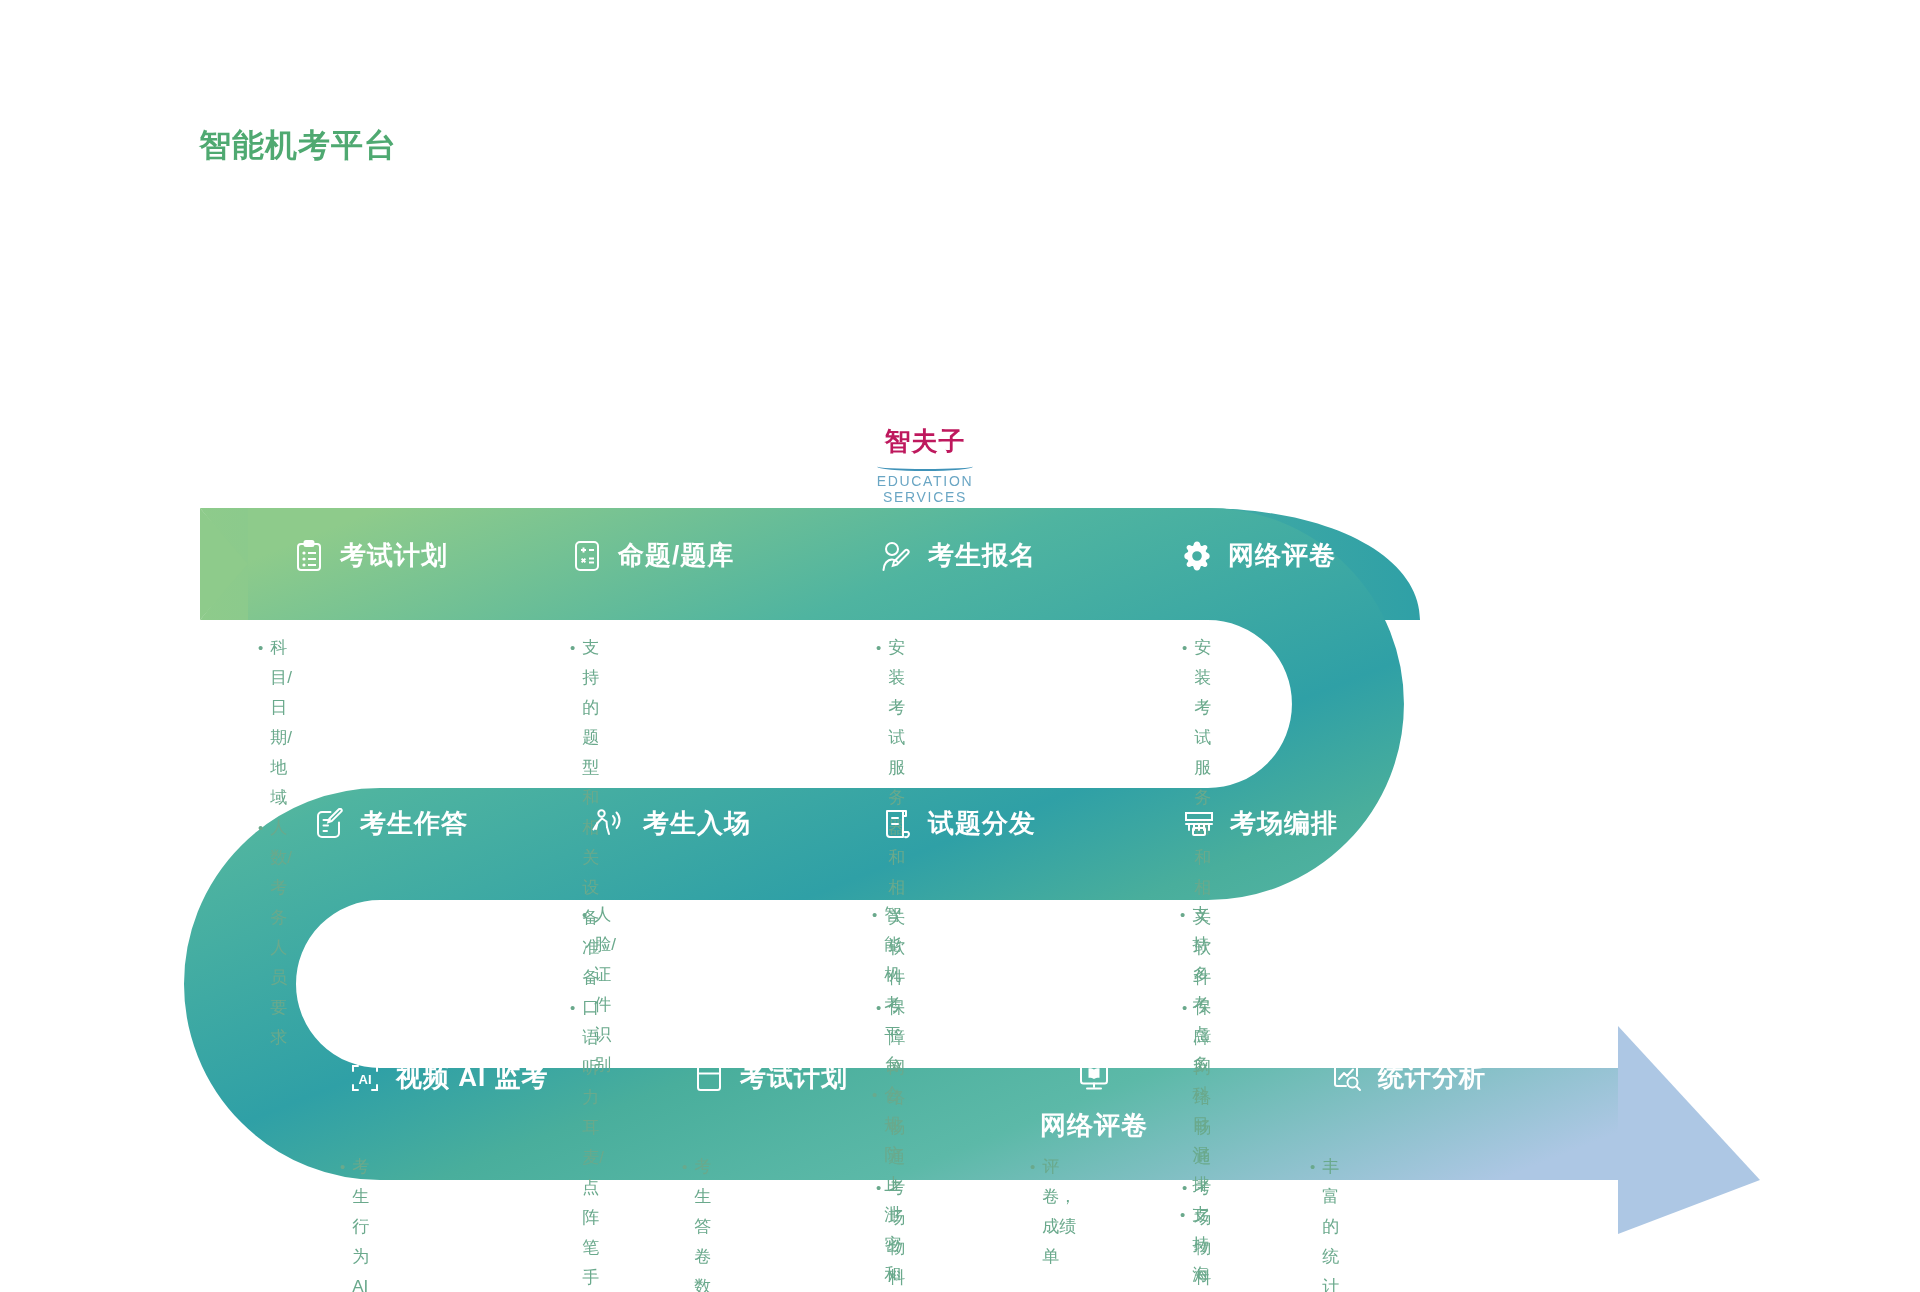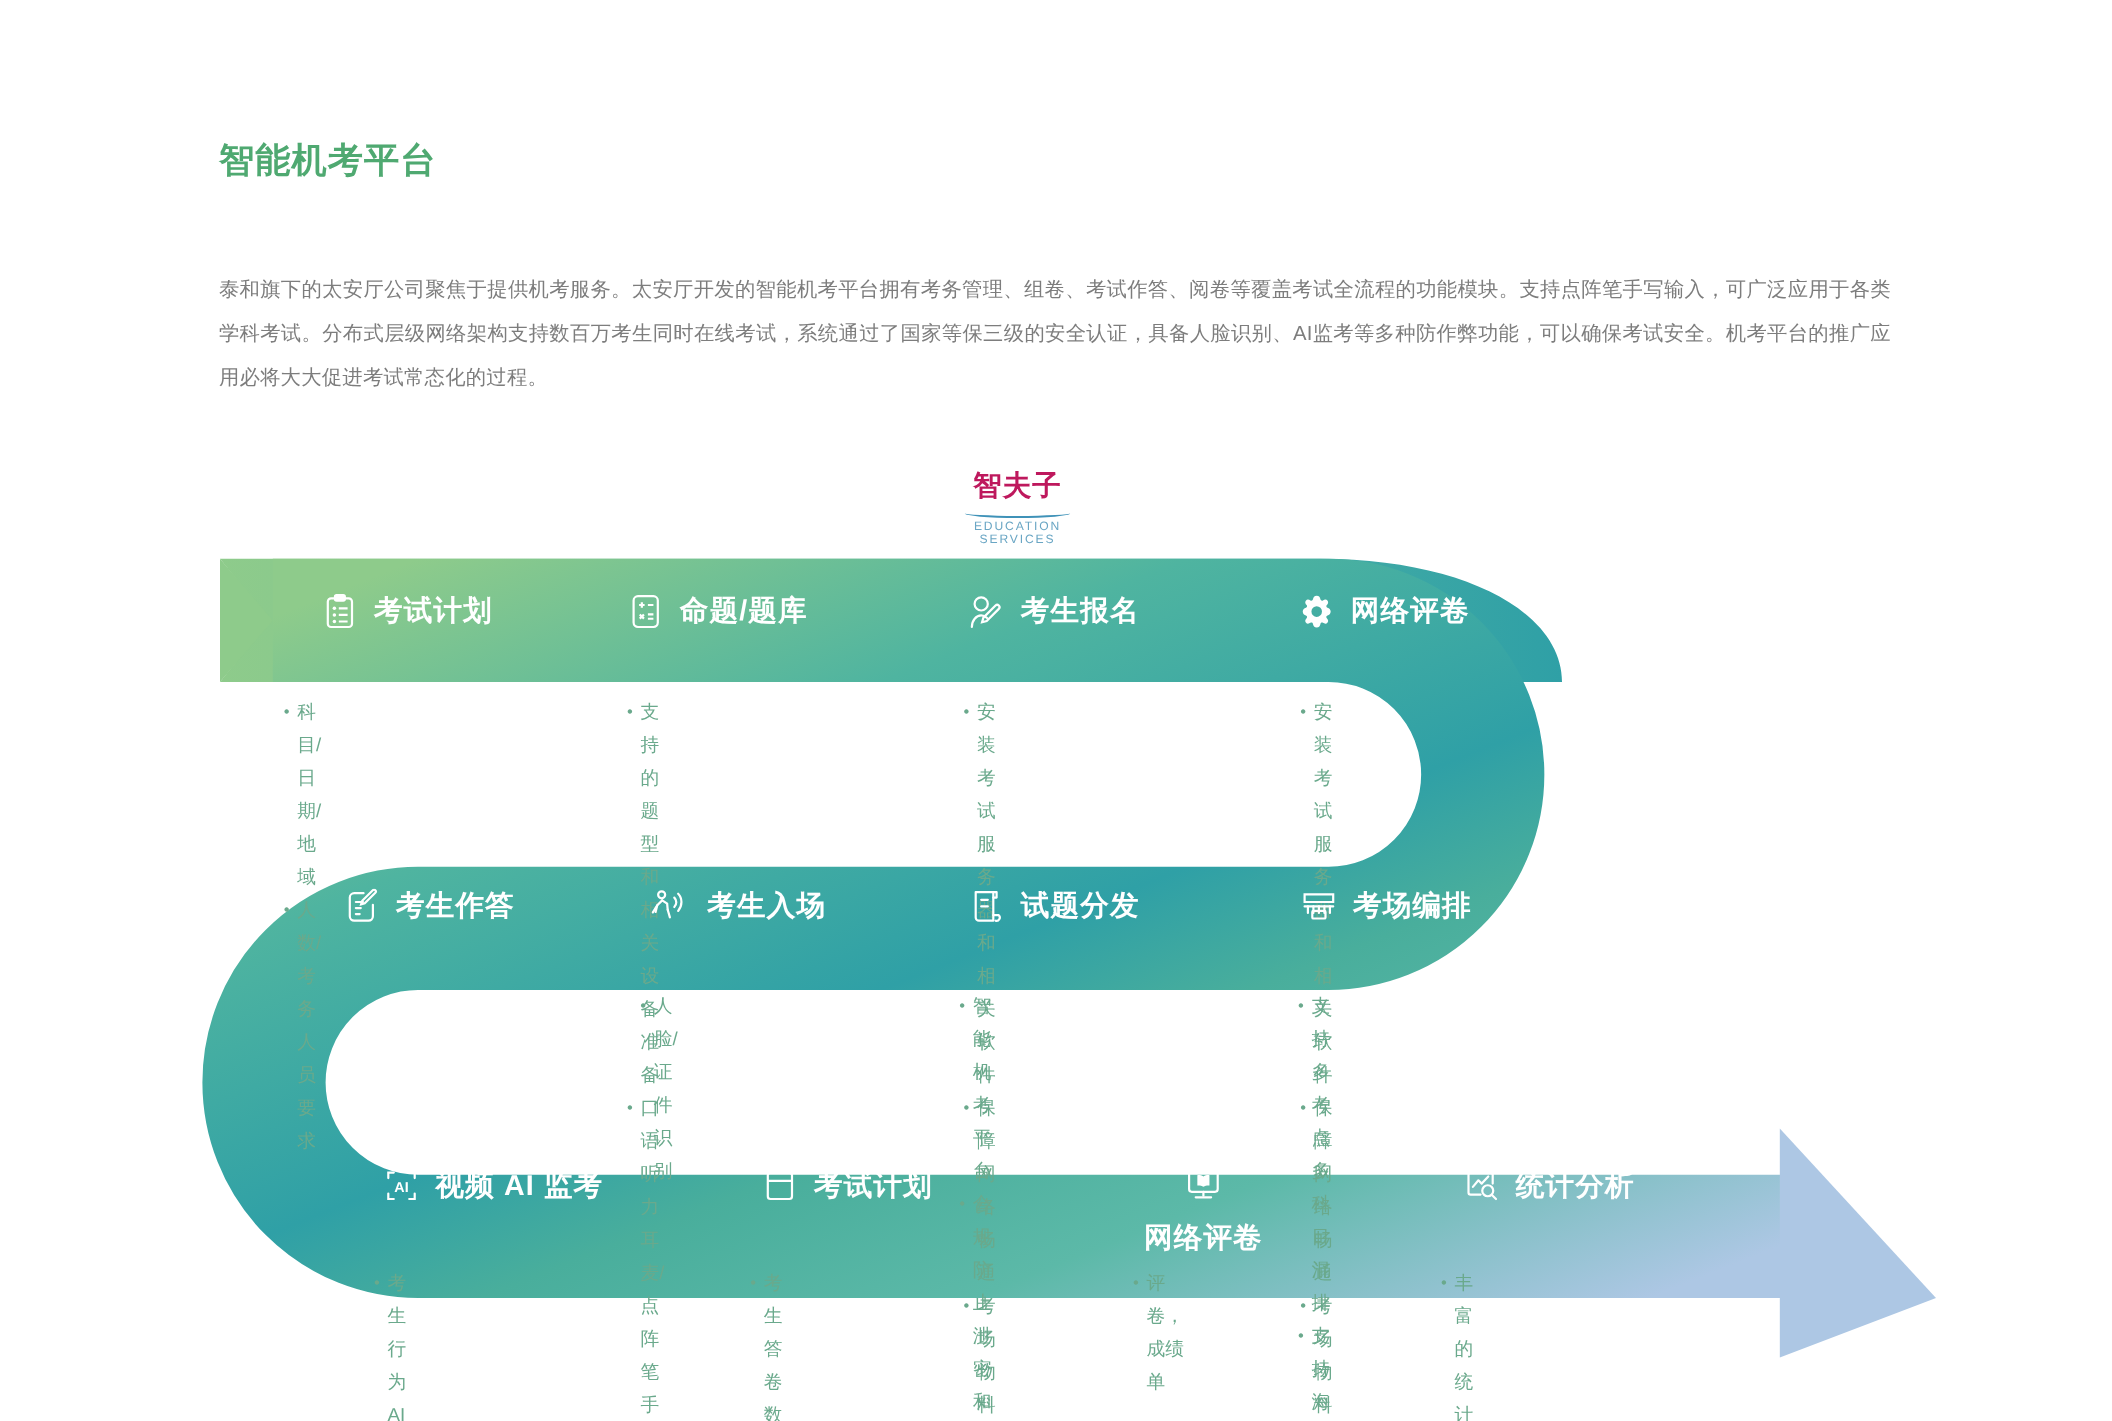--- a/index.html
+++ b/index.html
@@ -45,21 +45,21 @@
     line-height: 46px;
     font-family: Liberation Mono, monospace;
   }
   .logo-underline {
     width: 96px; height: 9px;
     margin: -4px auto 2px auto;
     border-bottom: 2.5px solid #3f92b8;
     border-radius: 0 0 60% 60%;
   }
   .logo-sub {
-    font-size: 11px;
+    font-size: 14px;
     color: #6aa6c4;
     letter-spacing: 1.7px;
   }
 
   
   .ribbon-svg {
     position: absolute;
     left: 0; top: 480px;
     width: 1920px; height: 812px;
   }
@@ -115,21 +115,20 @@
   #row2-bullets { left: 0; top: 900px; }
   #row3-bullets { left: 0; top: 1152px; }
 </style>
 </head>
 <body>
 
 <div class="page">
 
   <div class="title">智能机考平台</div>
 
-  <div class="intro">泰和旗下的太安厅公司聚焦于提供机考服务。太安厅开发的智能机考平台拥有考务管理、组卷、考试作答、阅卷等覆盖考试全流程的功能模块。支持点阵笔手写输入，可广泛应用于各类学科考试。分布式层级网络架构支持数百万考生同时在线考试，系统通过了国家等保三级的安全认证，具备人脸识别、AI监考等多种防作弊功能，可以确保考试安全。机考平台的推广应用必将大大促进考试常态化的过程。</div>
 
   <div class="logo">
     <div class="logo-mark">智夫子</div>
     <div class="logo-underline"></div>
     <div class="logo-sub">EDUCATION SERVICES</div>
   </div>
 
   <svg class="ribbon-svg" viewBox="0 0 1920 812" preserveAspectRatio="none">
     <defs>
       <linearGradient id="gradRow1" x1="0" y1="0" x2="1" y2="0">

